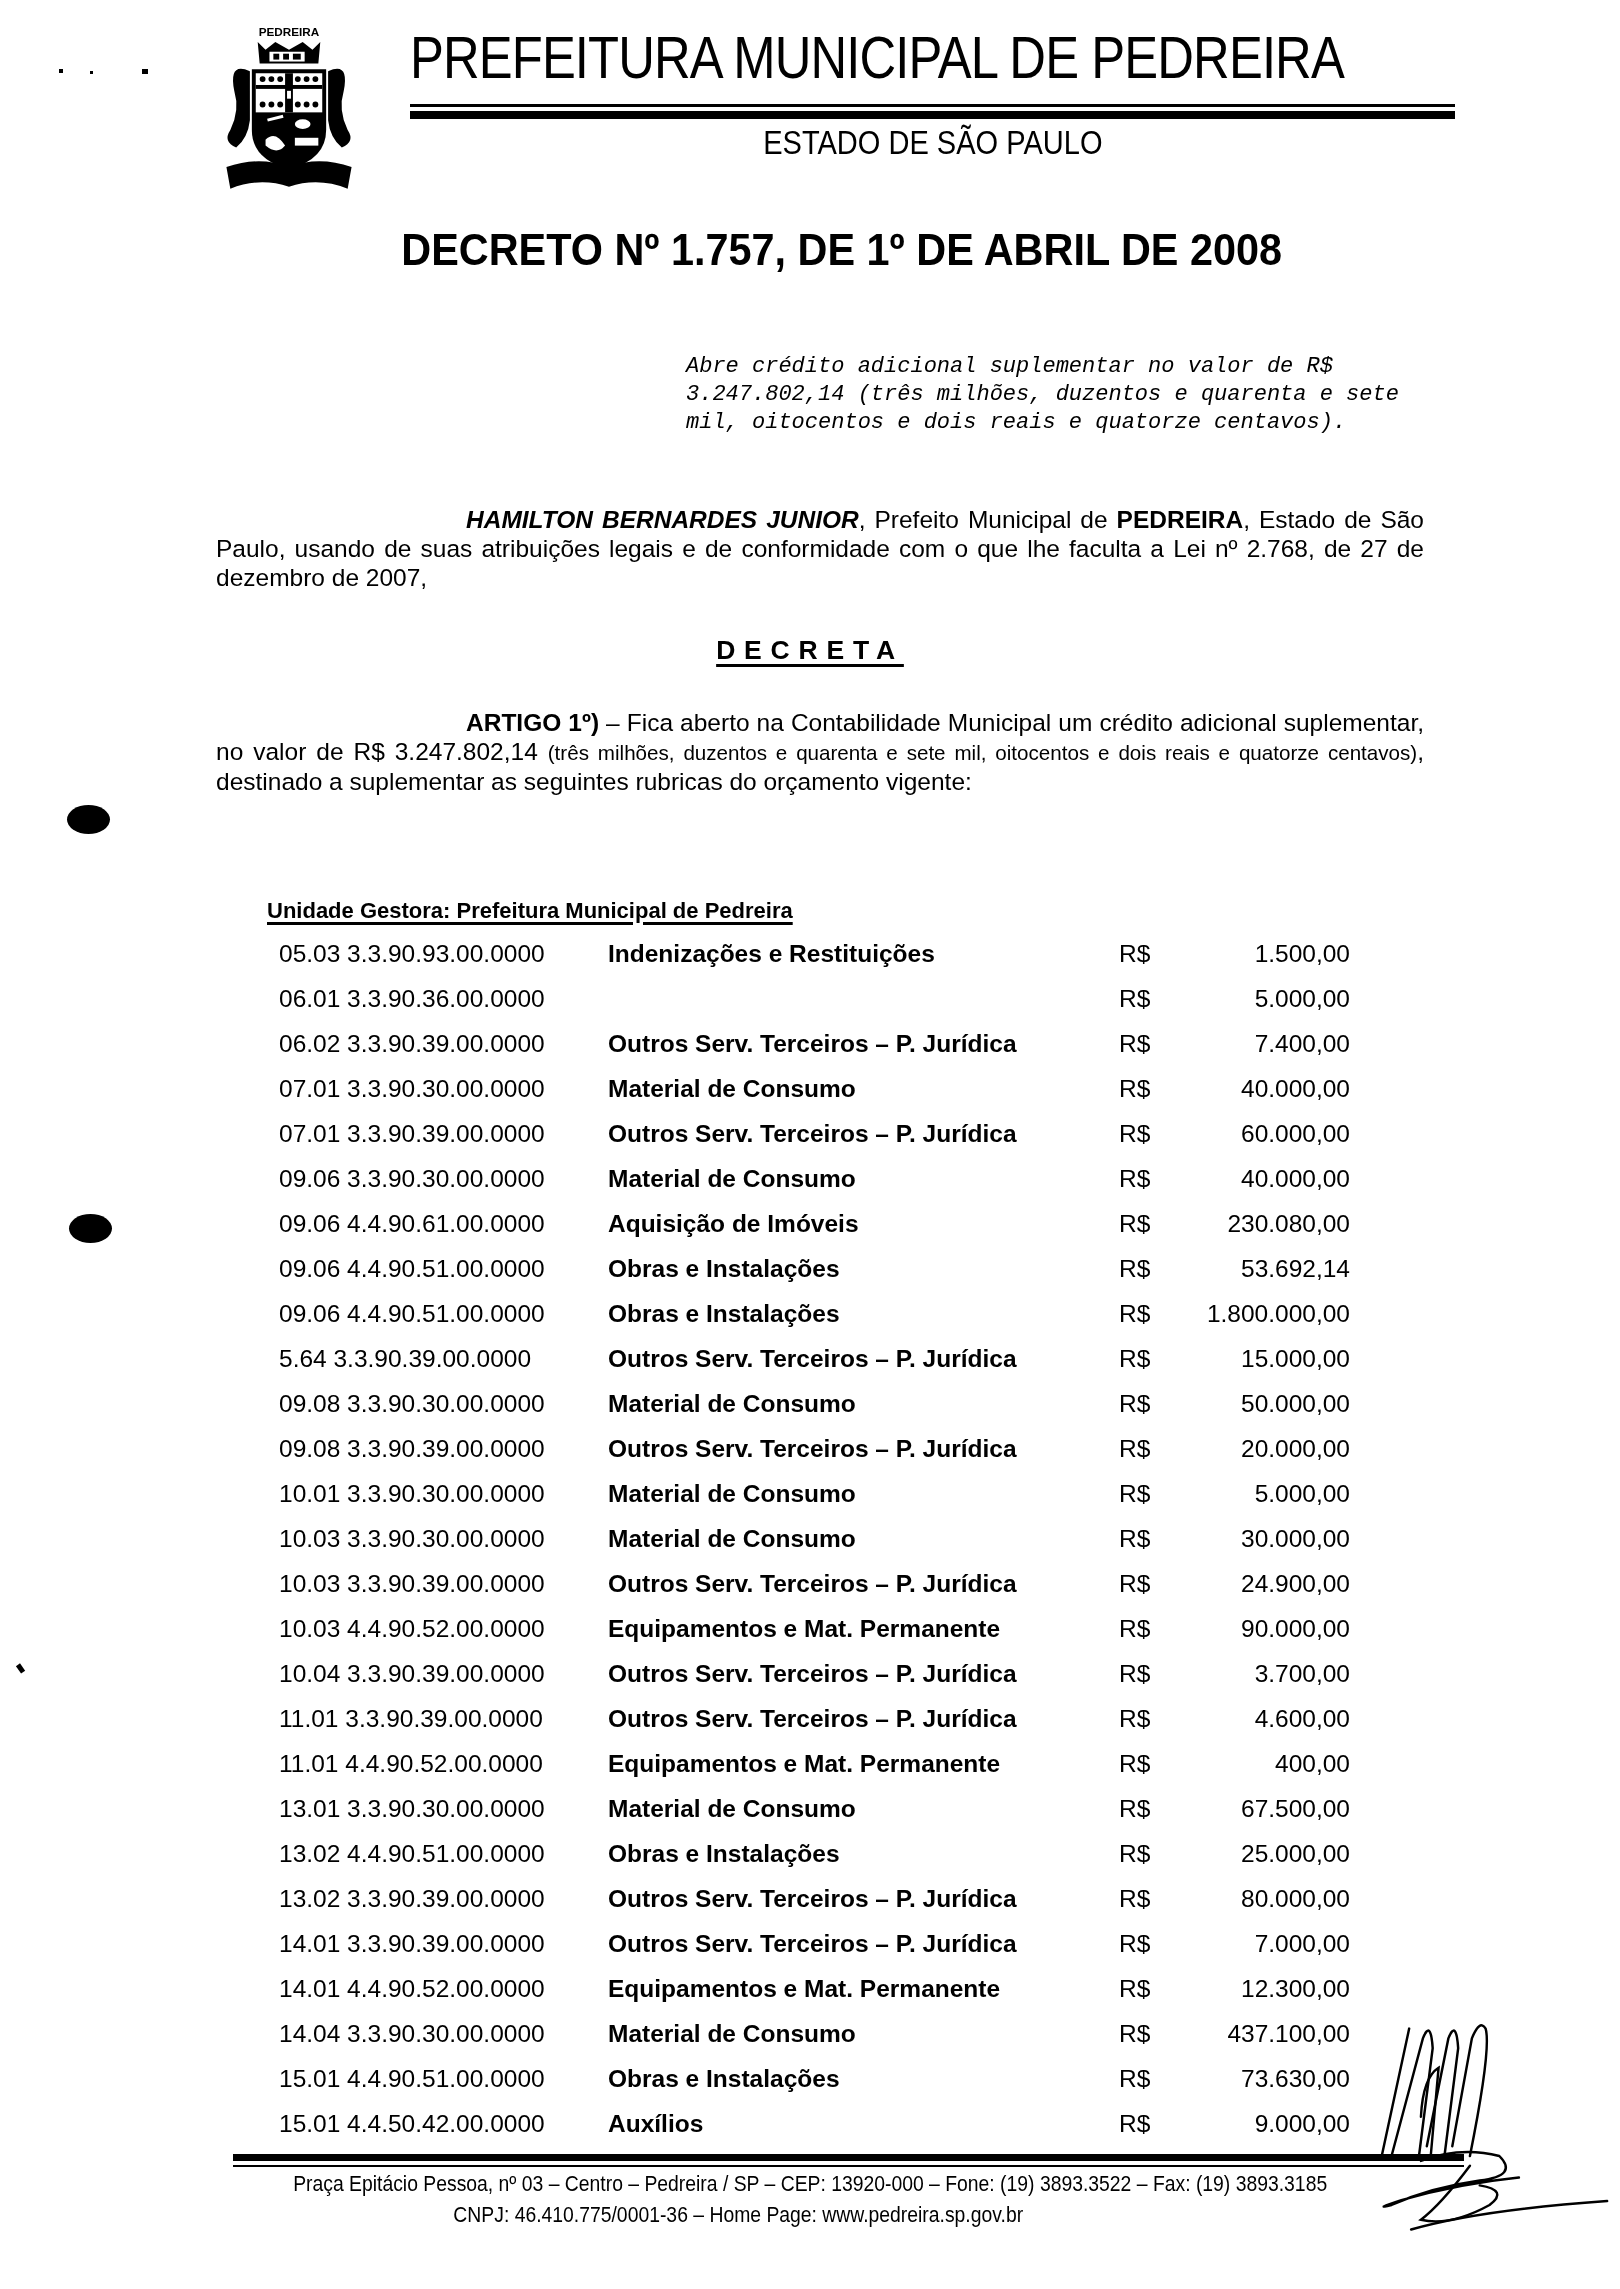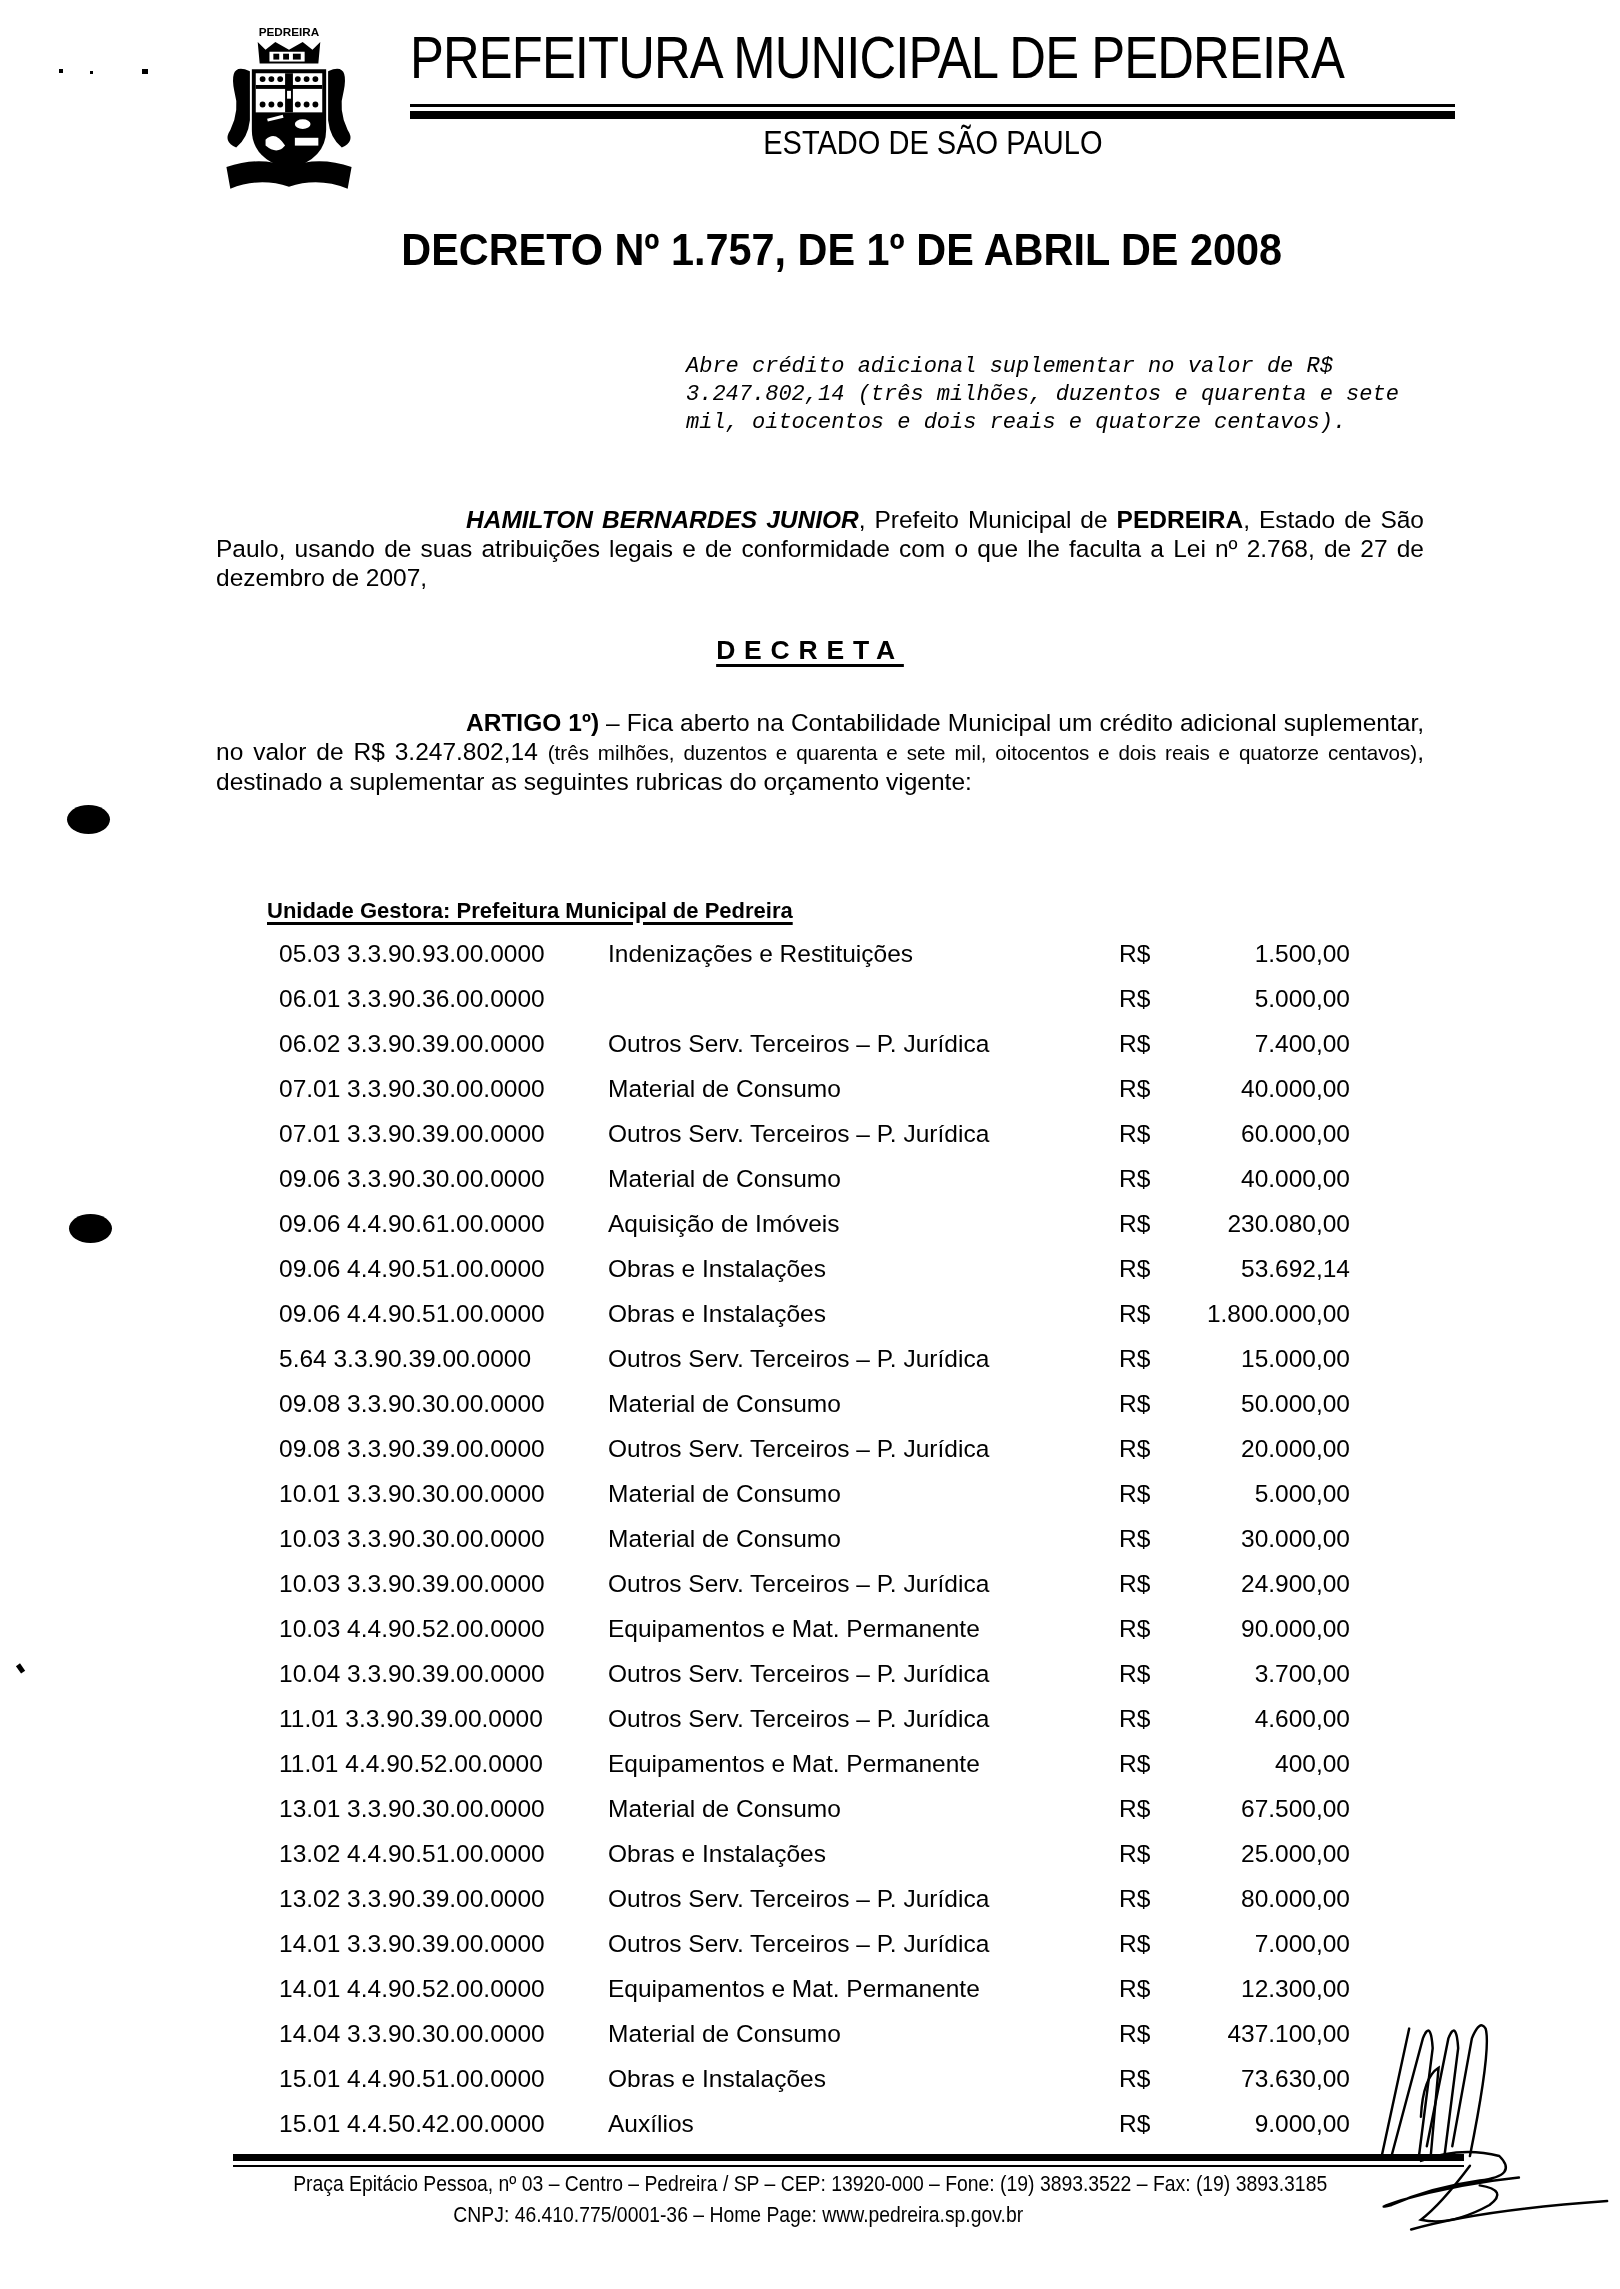--- a/index.html
+++ b/index.html
@@ -57,21 +57,21 @@
   #budget-table { left: 0; top: 932px; width: 1620px; }
   .row { position: relative; height: 45px; font-size: 24.5px; line-height: 43px; white-space: nowrap; }
   .row .code { position: absolute; left: 279px; }
   .row .desc {
     position: absolute; left: 608px; width: 488px; overflow: hidden;
   }
   .row .desc .label { background: #fff; padding-right: 3.9px; }
   .row .desc .dots {
     position: absolute; left: 0; right: 0; bottom: 12.7px; border-bottom: 2px dotted #000; z-index: -1;
   }
-  .row .desc-inner { position: relative; z-index: 1; }
+  .row .desc-inner { position: relative; z-index: 1; font-weight: bold; }
   .row .cur { position: absolute; left: 1119px; }
   .row .amt { position: absolute; left: 1176px; width: 174px; text-align: right; }
 
   
   #footer-thick { left: 233px; top: 2154px; width: 1231px; height: 6.9px; background: #000; }
   #footer-thin { left: 233px; top: 2165px; width: 1231px; height: 2px; background: #000; }
   #footer-line1 {
     left: 0; top: 2169px; width: 1620px; text-align: center; font-size: 22.5px; line-height: 29px;
   }
   #footer-line1 span, #footer-line2 span { display: inline-block; transform: scaleX(0.86); }

